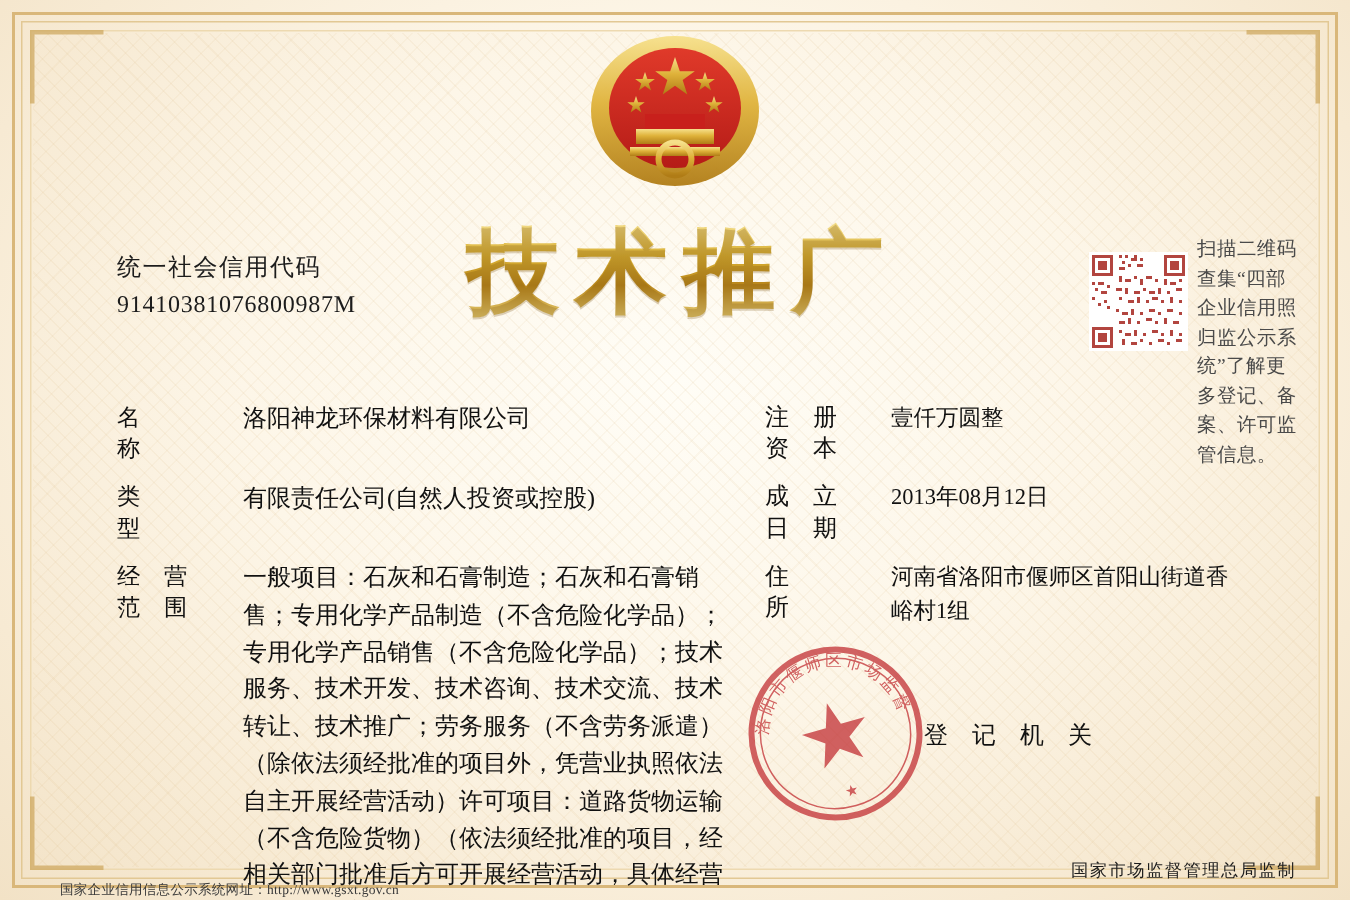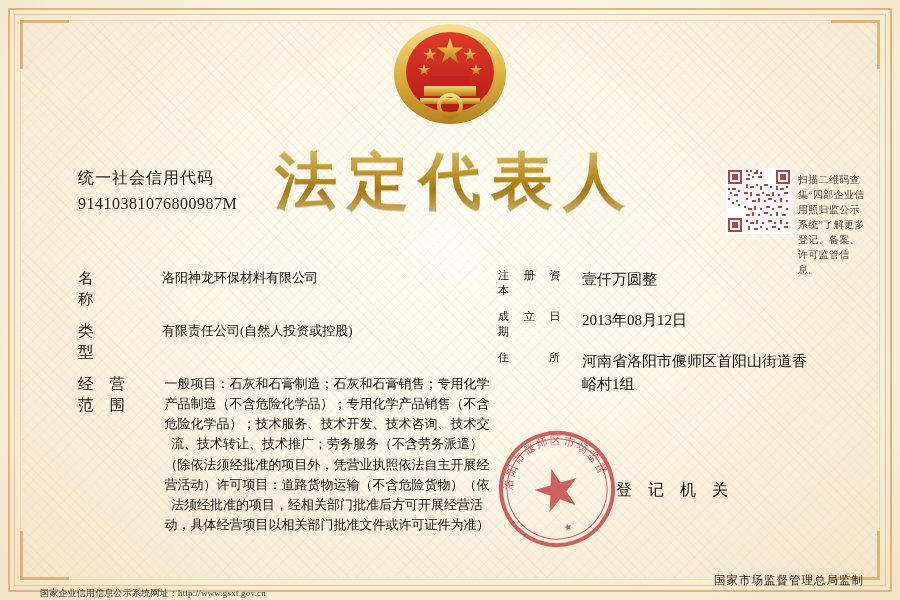--- a/index.html
+++ b/index.html
@@ -67,38 +67,38 @@
 
   
   .code-block{position:absolute;left:78px;top:168px;width:230px;}
   .code-label{font-size:16px;color:#1c1c1c;letter-spacing:1px;}
   .code-value{font-size:16px;color:#1c1c1c;margin-top:6px;letter-spacing:.5px;}
 
   
   .qr-wrap{position:absolute;right:108px;top:168px;width:66px;height:66px;}
   .qr{width:66px;height:66px;display:block;}
   .qr-note{
-    position:absolute;right:30px;top:172px;width:72px;
-    font-size:10px;line-height:1.5;color:#4a4a4a;
+    position:absolute;right:30px;top:156px;width:72px;
+    font-size:13px;line-height:1.5;color:#4a4a4a;
     letter-spacing:.3px;
   }
 
   
   .fields-left{position:absolute;left:78px;top:268px;width:420px;}
   .row{display:flex;margin-bottom:11px;}
   .lab{
     width:84px;flex:0 0 84px;font-size:15.5px;color:#111;
     letter-spacing:6px;
   }
-  .val{font-size:13px;color:#111;line-height:1.55;text-align:center;}
+  .val{font-size:16px;color:#111;line-height:1.55;}
   .scope .val{width:330px;}
 
   .fields-right{position:absolute;left:498px;top:268px;width:330px;}
   .row-r{display:flex;margin-bottom:11px;}
-  .lab-r{width:84px;flex:0 0 84px;font-size:11px;color:#111;letter-spacing:6px;}
+  .lab-r{width:84px;flex:0 0 84px;font-size:16px;color:#111;letter-spacing:6px;margin-left:12px;}
   .val-r{font-size:15px;color:#111;line-height:1.55;width:236px;}
 
   
   .authority{
     position:absolute;left:616px;top:480px;font-size:16px;color:#111;letter-spacing:6px;
   }
   .reg-date{
     position:absolute;left:668px;top:518px;font-size:15px;color:#111;letter-spacing:1px;
   }
   .reg-date span{margin-right:14px;}
@@ -155,21 +155,21 @@
       <polygon fill="url(#gold)" points="70,24 73.2,33.5 83.2,33.5 75.1,39.4 78.2,49 70,43.1 61.8,49 64.9,39.4 56.8,33.5 66.8,33.5"></polygon>
       <polygon fill="url(#gold)" points="50,34 51.6,38.7 56.6,38.7 52.5,41.6 54.1,46.4 50,43.4 45.9,46.4 47.5,41.6 43.4,38.7 48.4,38.7"></polygon>
       <polygon fill="url(#gold)" points="90,34 91.6,38.7 96.6,38.7 92.5,41.6 94.1,46.4 90,43.4 85.9,46.4 87.5,41.6 83.4,38.7 88.4,38.7"></polygon>
       <polygon fill="url(#gold)" points="44,50 45.4,54.2 49.8,54.2 46.2,56.8 47.6,61 44,58.4 40.4,61 41.8,56.8 38.2,54.2 42.6,54.2"></polygon>
       <polygon fill="url(#gold)" points="96,50 97.4,54.2 101.8,54.2 98.2,56.8 99.6,61 96,58.4 92.4,61 93.8,56.8 90.2,54.2 94.6,54.2"></polygon>
 
       <circle cx="70" cy="92" r="11" fill="none" stroke="url(#gold)" stroke-width="4"></circle>
     </svg>
   </div>
 
-  <div class="title">法定代表人</div>
+  <div class="title">技术推广</div>
 
   <div class="code-block">
     <div class="code-label">统一社会信用代码</div>
     <div class="code-value">91410381076800987M</div>
   </div>
 
   <div class="qr-wrap">
     <svg class="qr" viewBox="0 0 33 33" shape-rendering="crispEdges">
       <rect width="33" height="33" fill="#ffffff"></rect>
       <g fill="#b2453f">

